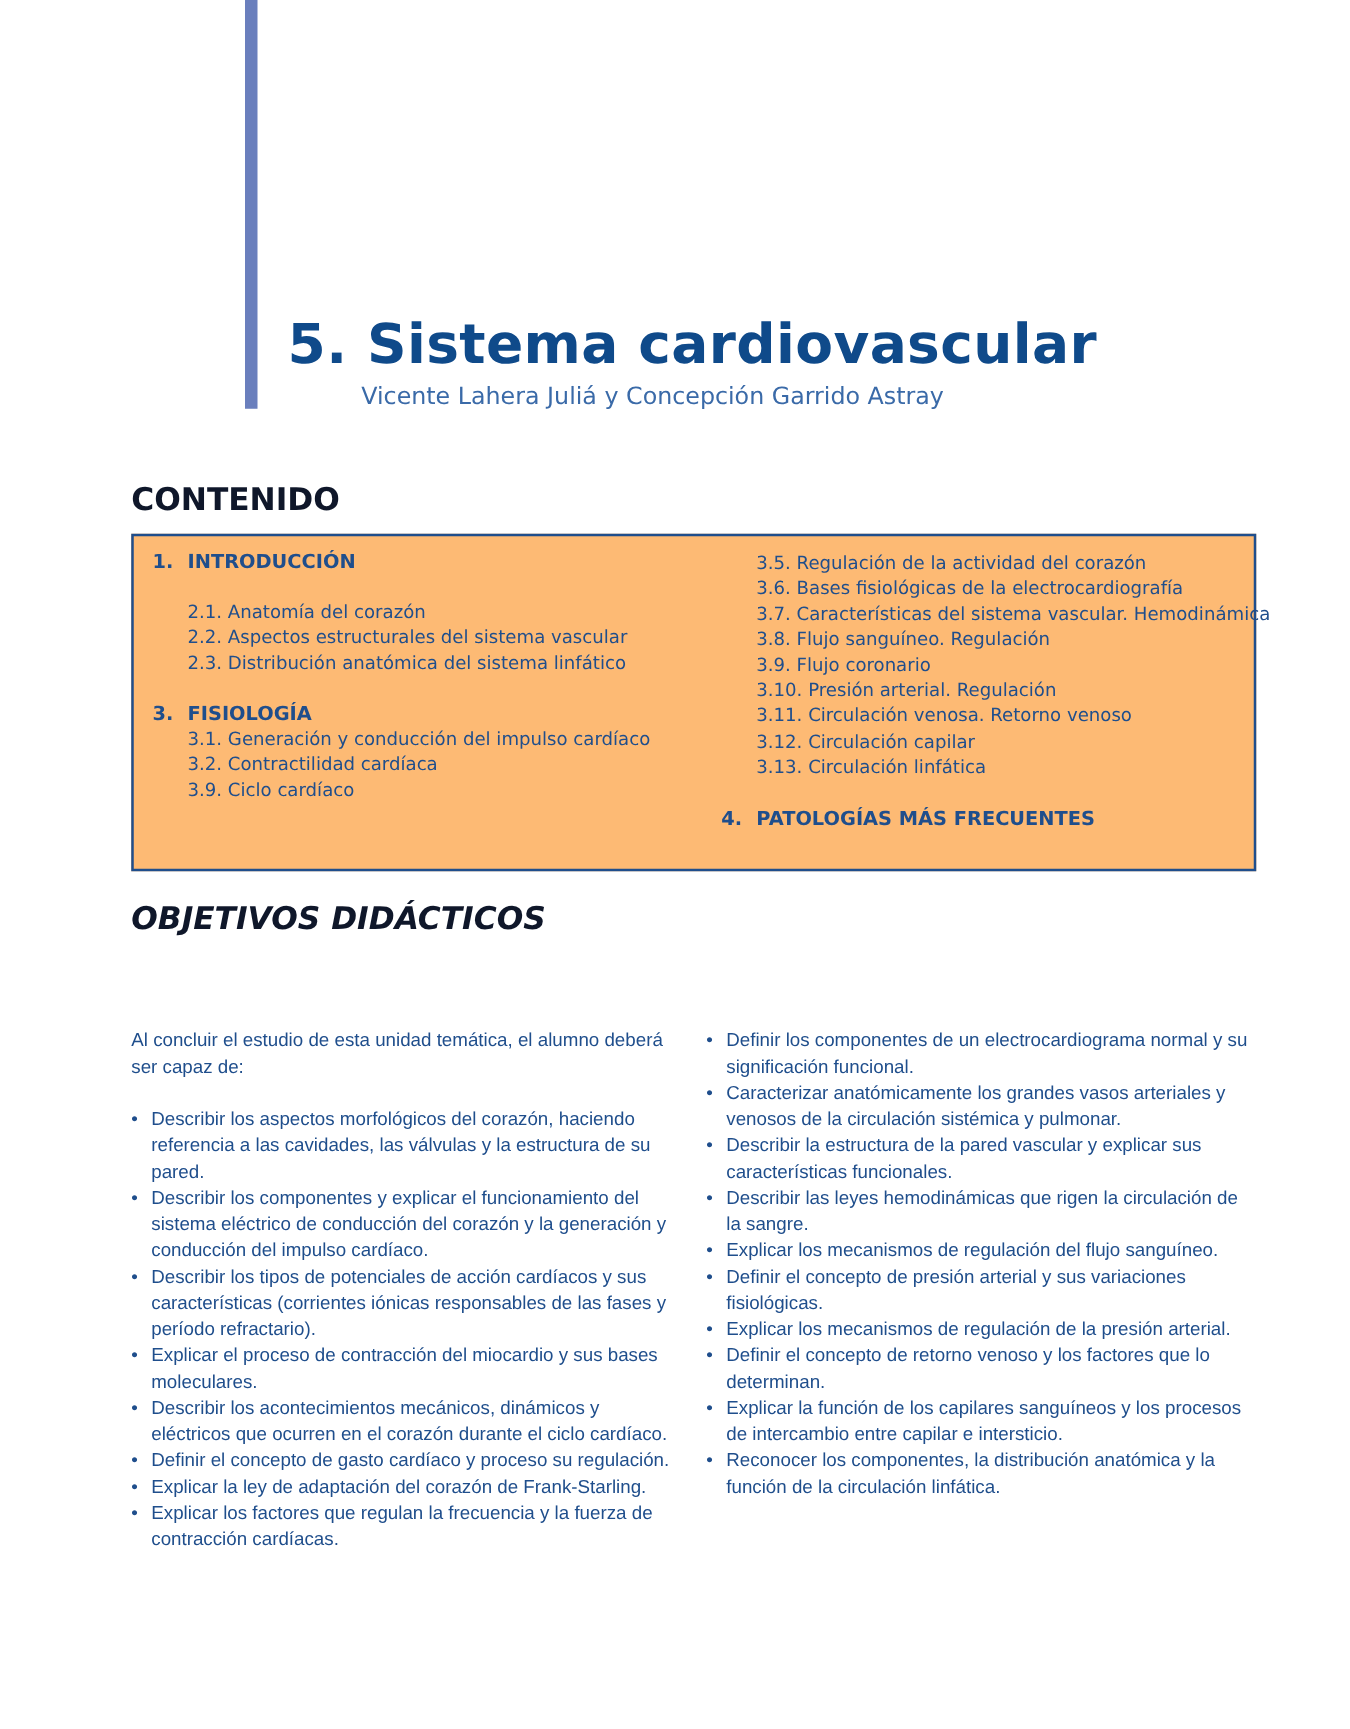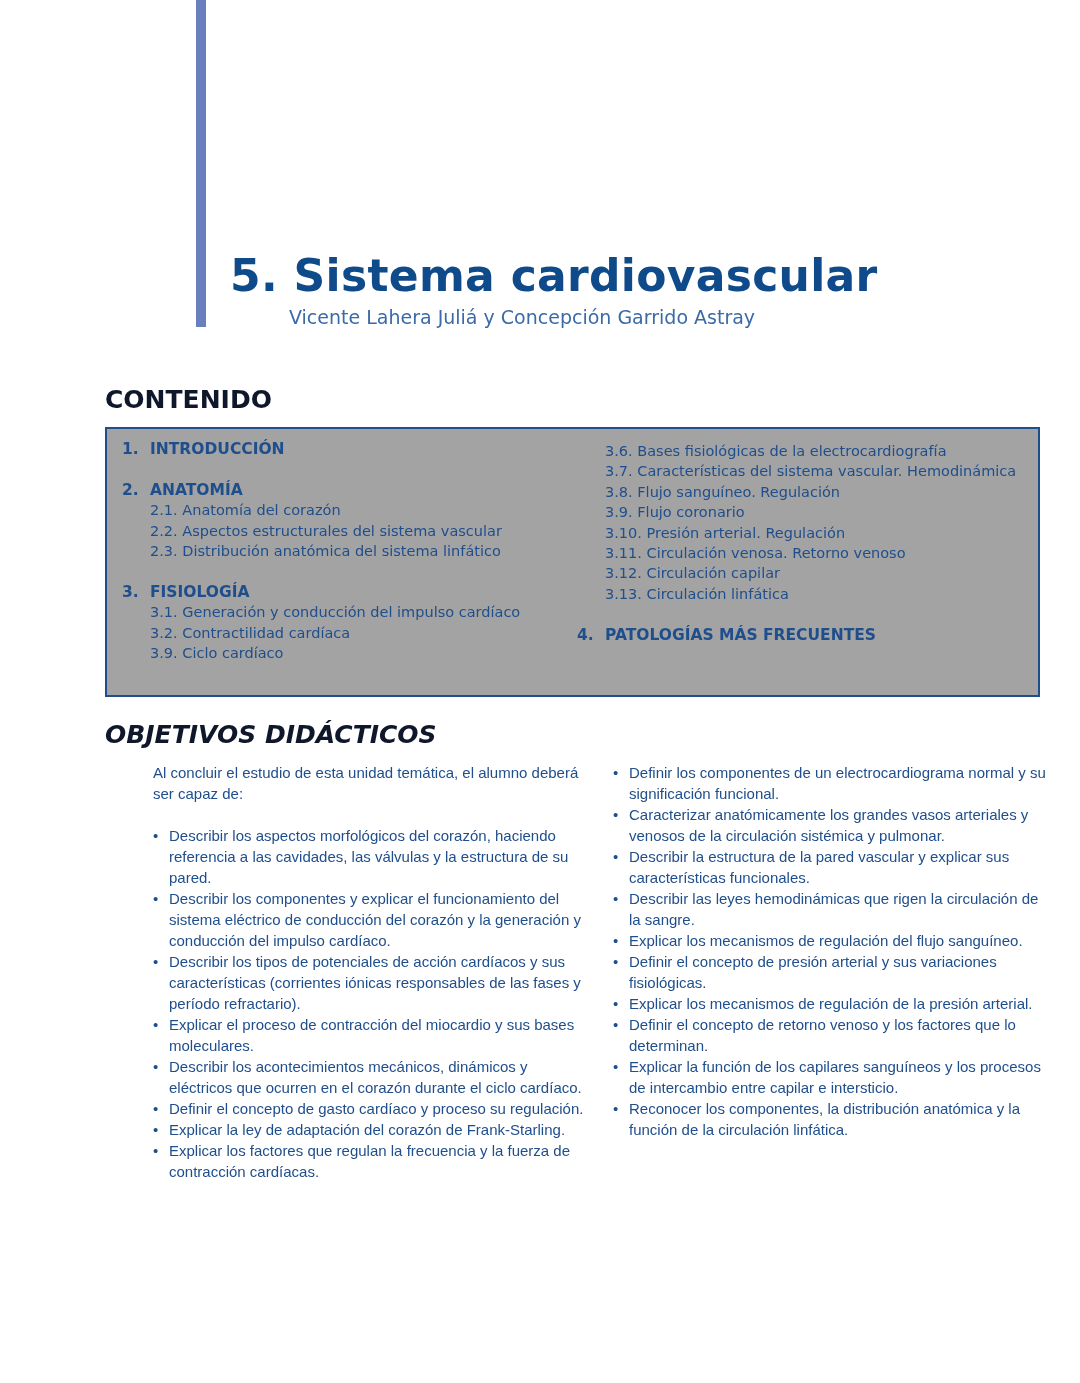--- a/index.html
+++ b/index.html
@@ -3,29 +3,29 @@
   <meta charset="utf-8">
   <style>
     html, body { margin: 0; padding: 0; background: #ffffff; }
     body { width: 1080px; height: 1383px; position: relative; overflow: hidden; font-family: "DejaVu Sans", sans-serif; color: #1f4e8c; }
     .vbar { position: absolute; left: 196px; top: 0; width: 10px; height: 327px; background: #6a7fbd; }
     .chapter-title { position: absolute; left: 230px; top: 250px; font-family: "DejaVu Sans", sans-serif; font-weight: bold; font-size: 44px; color: #0f4a8a; letter-spacing: 0.3px; white-space: nowrap; }
     .authors { position: absolute; left: 276px; top: 306px; font-family: "DejaVu Sans", sans-serif; font-size: 19px; color: #3a6aa8; white-space: nowrap; font-weight: 400; margin-left: 13px; }
     .section-heading { position: absolute; left: 105px; font-family: "DejaVu Sans", sans-serif; font-weight: bold; font-size: 25px; color: #0f172a; white-space: nowrap; }
     .h-contenido { top: 385px; }
     .h-objetivos { top: 720px; font-style: italic; }
-    .toc-box { position: absolute; left: 105px; top: 427px; width: 896px; height: 266px; background: #a3a3a3; border: 2px solid #1f4e8c; padding-left: 35px; }
+    .toc-box { position: absolute; left: 105px; top: 427px; width: 896px; height: 266px; background: #fdba74; border: 2px solid #1f4e8c; }
     .toc-col { position: absolute; top: 0; }
     .toc-left { left: 15px; top: 10px; }
     .toc-right { left: 470px; top: 12px; }
     .toc-main { font-family: "DejaVu Sans", sans-serif; font-weight: bold; font-size: 15.5px; color: #1f4e8c; height: 20.4px; line-height: 20.4px; white-space: nowrap; }
     .toc-main .num { display: inline-block; width: 28px; }
     .toc-sub { font-family: "DejaVu Sans", sans-serif; font-size: 14.5px; color: #1f4e8c; height: 20.4px; line-height: 20.4px; white-space: nowrap; padding-left: 28px; }
     .toc-gap { height: 20.4px; }
-    .objectives { position: absolute; top: 762px; font-family: "Liberation Sans", sans-serif; font-size: 15px; color: #1f4e8c; line-height: 21px; margin-left: 48px; }
+    .objectives { position: absolute; top: 822px; font-family: "Liberation Sans", sans-serif; font-size: 15px; color: #1f4e8c; line-height: 21px; }
     .obj-left { left: 105px; width: 440px; }
     .obj-right { left: 565px; width: 440px; }
     .intro { margin: 0 0 21px 0; }
     ul.bullets { list-style: none; margin: 0; padding: 0; }
     ul.bullets li { position: relative; padding-left: 16px; margin: 0; }
     ul.bullets li .dot { position: absolute; left: 0; top: 0; }
   </style>
 </head>
 <body>
 
@@ -33,31 +33,31 @@
 
 <div class="chapter-title">5. Sistema cardiovascular</div>
 <div class="authors">Vicente Lahera Juliá y Concepción Garrido Astray</div>
 
 <div class="section-heading h-contenido">CONTENIDO</div>
 
 <div class="toc-box">
   <div class="toc-col toc-left" id="toc-left">
       <div class="toc-main"><span class="num">1.</span><span>INTRODUCCIÓN</span></div>
       <div class="toc-gap"></div>
-      <div class="toc-main"><span class="num">2.</span><span>ANATOMÍA</span></div>
       <div class="toc-sub">2.1. Anatomía del corazón</div>
       <div class="toc-sub">2.2. Aspectos estructurales del sistema vascular</div>
       <div class="toc-sub">2.3. Distribución anatómica del sistema linfático</div>
       <div class="toc-gap"></div>
       <div class="toc-main"><span class="num">3.</span><span>FISIOLOGÍA</span></div>
       <div class="toc-sub">3.1. Generación y conducción del impulso cardíaco</div>
       <div class="toc-sub">3.2. Contractilidad cardíaca</div>
       <div class="toc-sub">3.9. Ciclo cardíaco</div>
     </div>
   <div class="toc-col toc-right" id="toc-right">
+      <div class="toc-sub">3.5. Regulación de la actividad del corazón</div>
       <div class="toc-sub">3.6. Bases fisiológicas de la electrocardiografía</div>
       <div class="toc-sub">3.7. Características del sistema vascular. Hemodinámica</div>
       <div class="toc-sub">3.8. Flujo sanguíneo. Regulación</div>
       <div class="toc-sub">3.9. Flujo coronario</div>
       <div class="toc-sub">3.10. Presión arterial. Regulación</div>
       <div class="toc-sub">3.11. Circulación venosa. Retorno venoso</div>
       <div class="toc-sub">3.12. Circulación capilar</div>
       <div class="toc-sub">3.13. Circulación linfática</div>
       <div class="toc-gap"></div>
       <div class="toc-main"><span class="num">4.</span><span>PATOLOGÍAS MÁS FRECUENTES</span></div>

